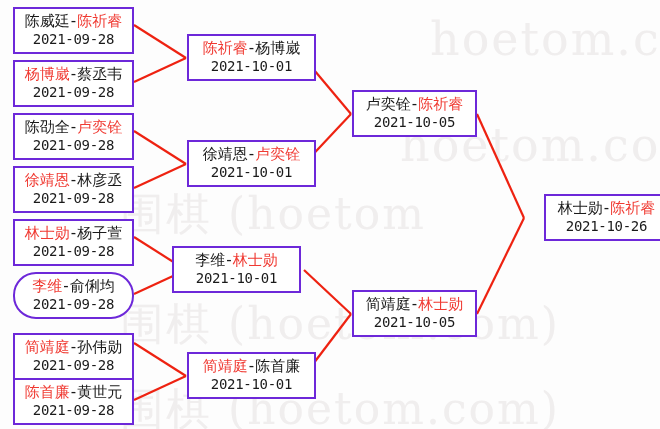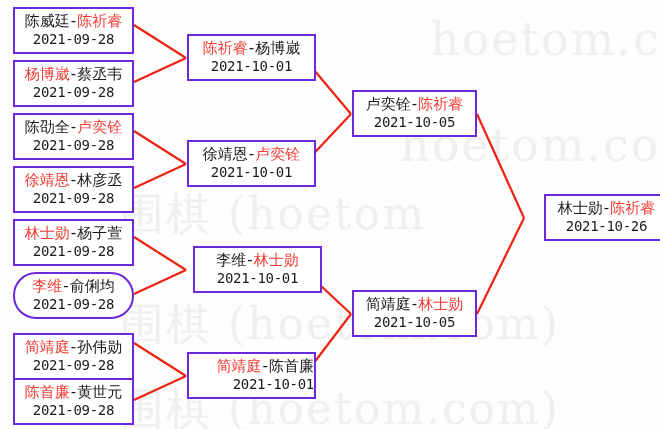--- a/index.html
+++ b/index.html
@@ -149,25 +149,25 @@
         <div class="match-date">2021-09-28</div>
       </div>
       <div class="match-box r2" style="left: 187px; top: 34px;">
         <div class="match-players"><span class="win">陈祈睿</span><span class="sep">-</span><span class="">杨博崴</span></div>
         <div class="match-date">2021-10-01</div>
       </div>
       <div class="match-box r2" style="left: 187px; top: 140px;">
         <div class="match-players"><span class="">徐靖恩</span><span class="sep">-</span><span class="win">卢奕铨</span></div>
         <div class="match-date">2021-10-01</div>
       </div>
-      <div class="match-box r2" style="left: 193px; top: 246px;">
+      <div class="match-box r2" style="left: 172px; top: 246px;">
         <div class="match-players"><span class="">李维</span><span class="sep">-</span><span class="win">林士勋</span></div>
         <div class="match-date">2021-10-01</div>
       </div>
-      <div class="match-box r2" style="left: 187px; top: 352px; align-items: flex-end;">
+      <div class="match-box r2" style="left: 187px; top: 352px;">
         <div class="match-players"><span class="win">简靖庭</span><span class="sep">-</span><span class="">陈首廉</span></div>
         <div class="match-date">2021-10-01</div>
       </div>
       <div class="match-box r3" style="left: 352px; top: 90px;">
         <div class="match-players"><span class="">卢奕铨</span><span class="sep">-</span><span class="win">陈祈睿</span></div>
         <div class="match-date">2021-10-05</div>
       </div>
       <div class="match-box r3" style="left: 352px; top: 290px;">
         <div class="match-players"><span class="">简靖庭</span><span class="sep">-</span><span class="win">林士勋</span></div>
         <div class="match-date">2021-10-05</div>

